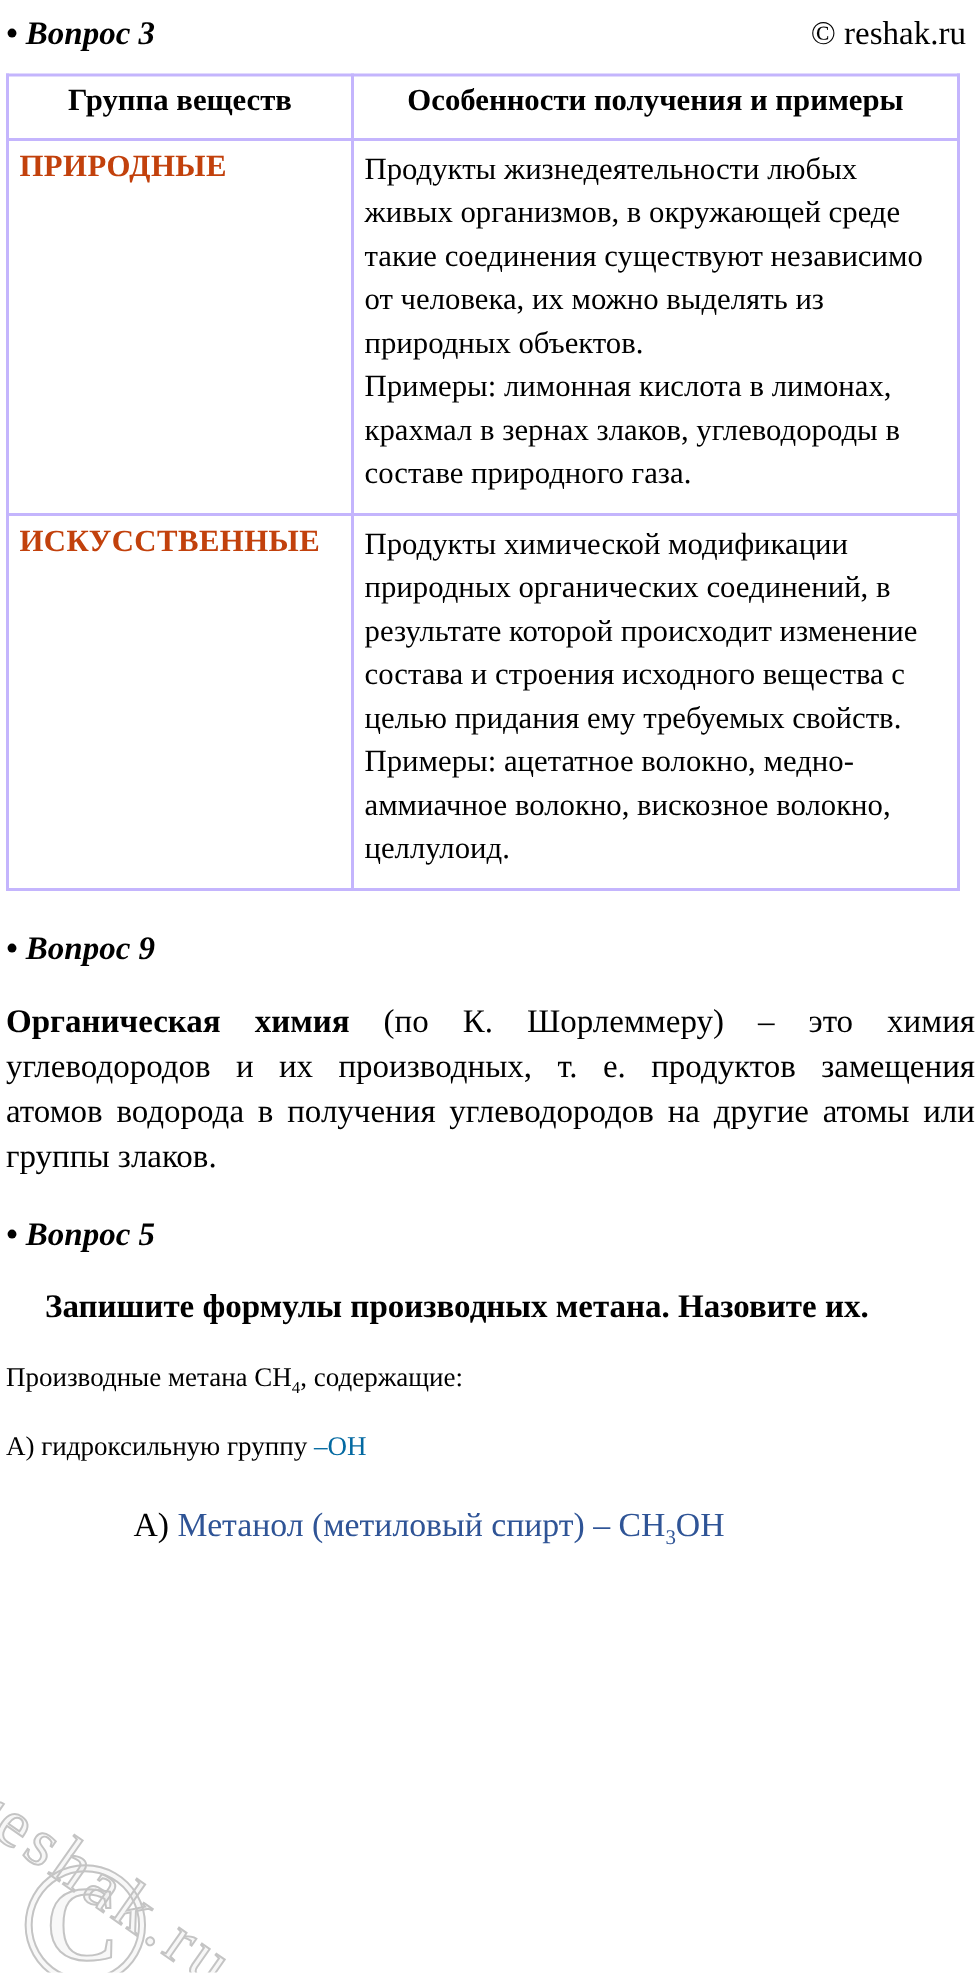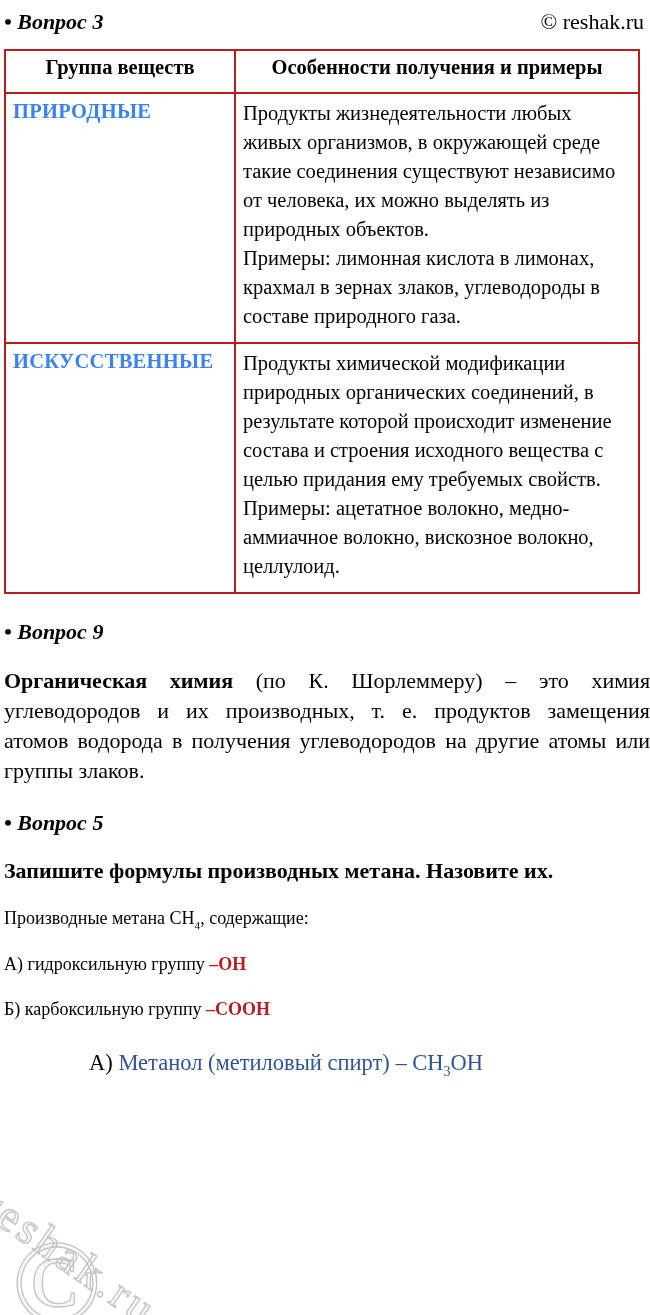--- a/index.html
+++ b/index.html
@@ -28,58 +28,58 @@
   .intro { margin: 22px 0 0 16px; font-size: 22px; line-height: 1.25; }
 
   
   table.substances {
     margin-top: 13px;
     width: 634px;
     border-collapse: collapse;
     table-layout: fixed;
   }
   table.substances th, table.substances td {
-    border: 2px solid #b91c1c;
+    border: 2px solid #c4b5fd;
     vertical-align: top;
   }
   table.substances col.c1 { width: 230px; }
   table.substances col.c2 { width: 404px; }
   table.substances th {
     height: 43px;
     font-size: 20.5px; font-weight: bold;
     text-align: center; vertical-align: middle;
     padding-bottom: 8px;
   }
   td.group {
     padding: 6px 4px 0 7px;
     font-size: 20.5px; font-weight: bold;
-    color: #3b82f6;
+    color: #c2410c;
     letter-spacing: 0.3px;
   }
   td.desc {
     padding: 5px 6px 0 7px;
     font-size: 20.5px; line-height: 29px;
     white-space: pre-line;
     margin-left: 45px;
   }
   tr.r1 td { height: 250px; }
   tr.r2 td { height: 250px; }
   tr.r3 td { height: 171px; }
 
   
   .q4-heading { margin-top: 24px; }
   .jpara { margin-top: 21px; width: 646px; font-size: 22px; }
   .jline { text-align: justify; text-align-last: justify; line-height: 30px; }
   .jline.last { text-align-last: left; }
 
   
   .q5-heading { margin-top: 23px; }
-  .task { margin-top: 20px; font-size: 22px; font-weight: bold; line-height: 1.25; }
+  .task { margin-top: 20px; font-size: 22px; font-weight: bold; line-height: 1.25; margin-left: 26px; }
   .pline { margin-top: 23px; font-size: 18px; line-height: 1.25; }
-  .accent { color: #b91c1c; font-weight: bold; }
+  .accent { color: #0369a1; font-weight: normal; }
   sub { font-size: 0.62em; line-height: 0; }
 
   
   .scheme { margin-top: 28px; position: relative; }
   .ans-line { margin-left: 85px; font-size: 22.5px; line-height: 1.25; }
   .blue2 { color: #2F5496; }
 
   
   .wm-text {
     position: absolute; z-index: 0;
@@ -159,20 +159,19 @@
   </div>
 
   <div class="qheading q5-heading">• Вопрос 5</div>
 
   <p class="task">Запишите формулы производных метана. Назовите их.</p>
 
   <p class="pline"><span>Производные метана CH</span><sub>4</sub><span>, содержащие:</span></p>
 
   <p class="pline"><span>А) гидроксильную группу </span><span class="accent">–ОН</span></p>
 
-  <p class="pline"><span>Б) карбоксильную группу </span><span class="accent">–СООН</span></p>
 
   <div class="scheme">
     <div class="ans-line"><span>А) </span><span class="blue2"><span>Метанол (метиловый спирт) – CH</span><sub>3</sub><span>OH</span></span></div>
 
   </div>
 
 </div>
 
 </body></html>

